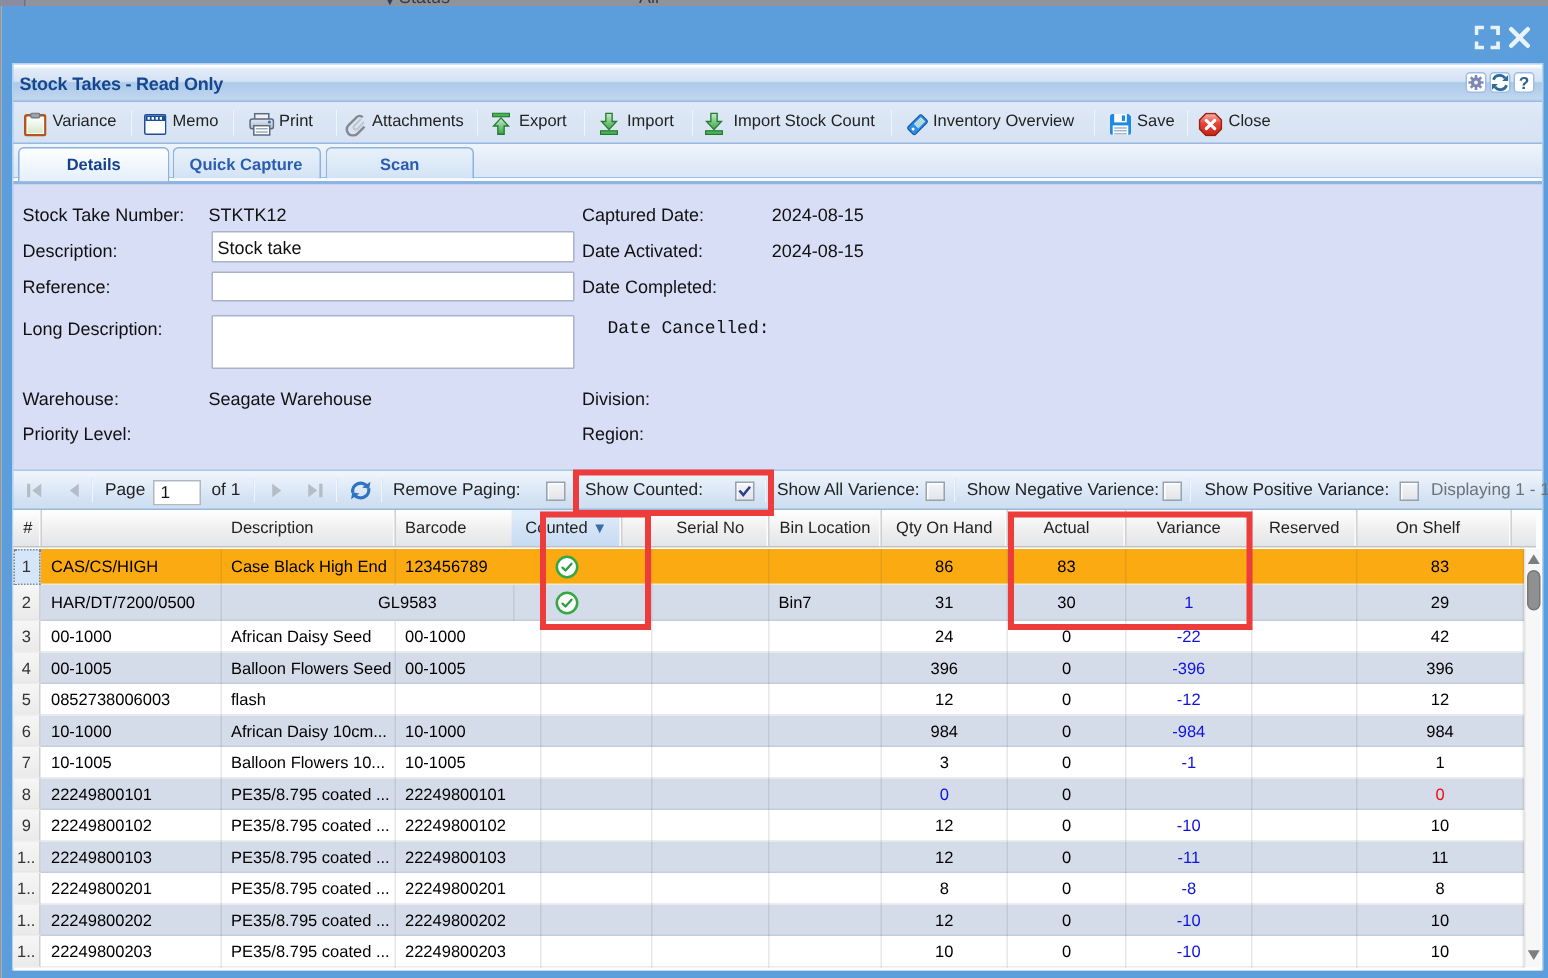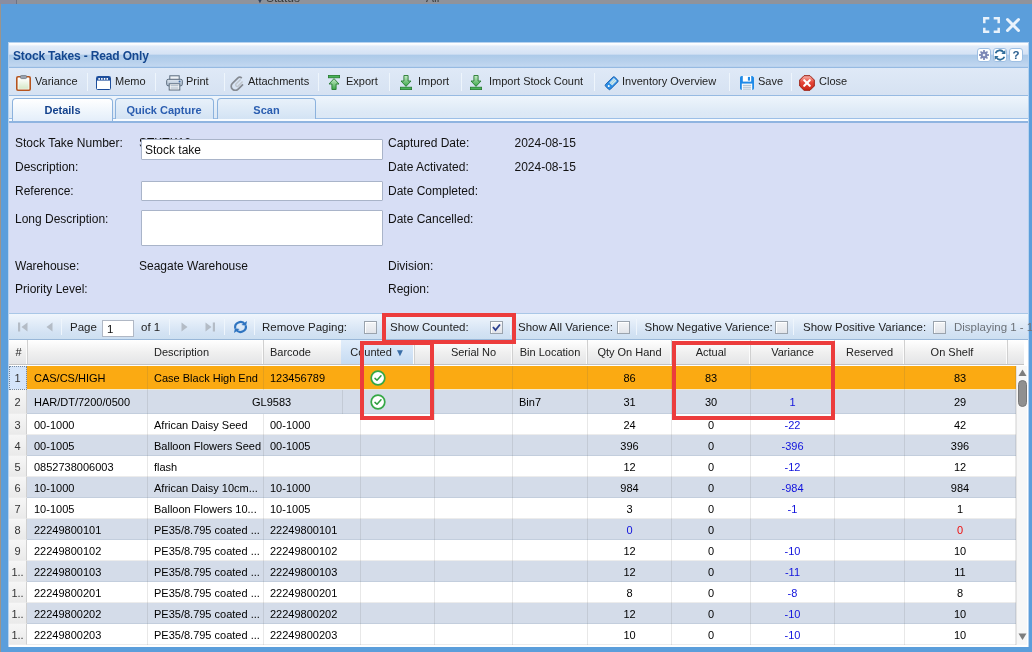--- a/index.html
+++ b/index.html
@@ -274,24 +274,24 @@
         <div class="lbl" style="left:6px;top:61px;">Reference:</div>
         <div class="lbl" style="left:6px;top:89px;">Long Description:</div>
         <div class="lbl" style="left:6px;top:136px;">Warehouse:</div>
         <div class="lbl" style="left:130px;top:136px;">Seagate Warehouse</div>
         <div class="lbl" style="left:6px;top:159px;">Priority Level:</div>
         <div class="lbl" style="left:379px;top:13px;">Captured Date:</div>
         <div class="lbl" style="left:505.5px;top:13px;">2024-08-15</div>
         <div class="lbl" style="left:379px;top:37px;">Date Activated:</div>
         <div class="lbl" style="left:505.5px;top:37px;">2024-08-15</div>
         <div class="lbl" style="left:379px;top:61px;">Date Completed:</div>
-        <div class="lbl" style="left:379px;top:89px;">Date Cancelled:</div>
+        <div class="lbl" style="left:396px;top:89px;font-family:Liberation Mono, monospace;">Date Cancelled:</div>
         <div class="lbl" style="left:379px;top:136px;">Division:</div>
         <div class="lbl" style="left:379px;top:159px;">Region:</div>
-        <input class="inp" style="top: 16px; height: 21px;" value="Stock take">
+        <input class="inp" style="top: 31px; height: 21px;" value="Stock take">
         <input class="inp" style="top: 58px; height: 20px;" value="">
         <textarea class="inp" style="top: 87px; height: 36px; resize: none;"></textarea>
       </div>
     <div class="abs" id="pbar">
         <div class="el" style="left:7px;">
           <svg width="14" height="14" viewBox="0 0 14 14">
             <rect x="2" y="2.5" width="2.2" height="9" fill="#b4bcc6"></rect>
             <path d="M11.5 2.5 L5.5 7 L11.5 11.5 Z" fill="#b4bcc6"></path>
           </svg>
         </div>

